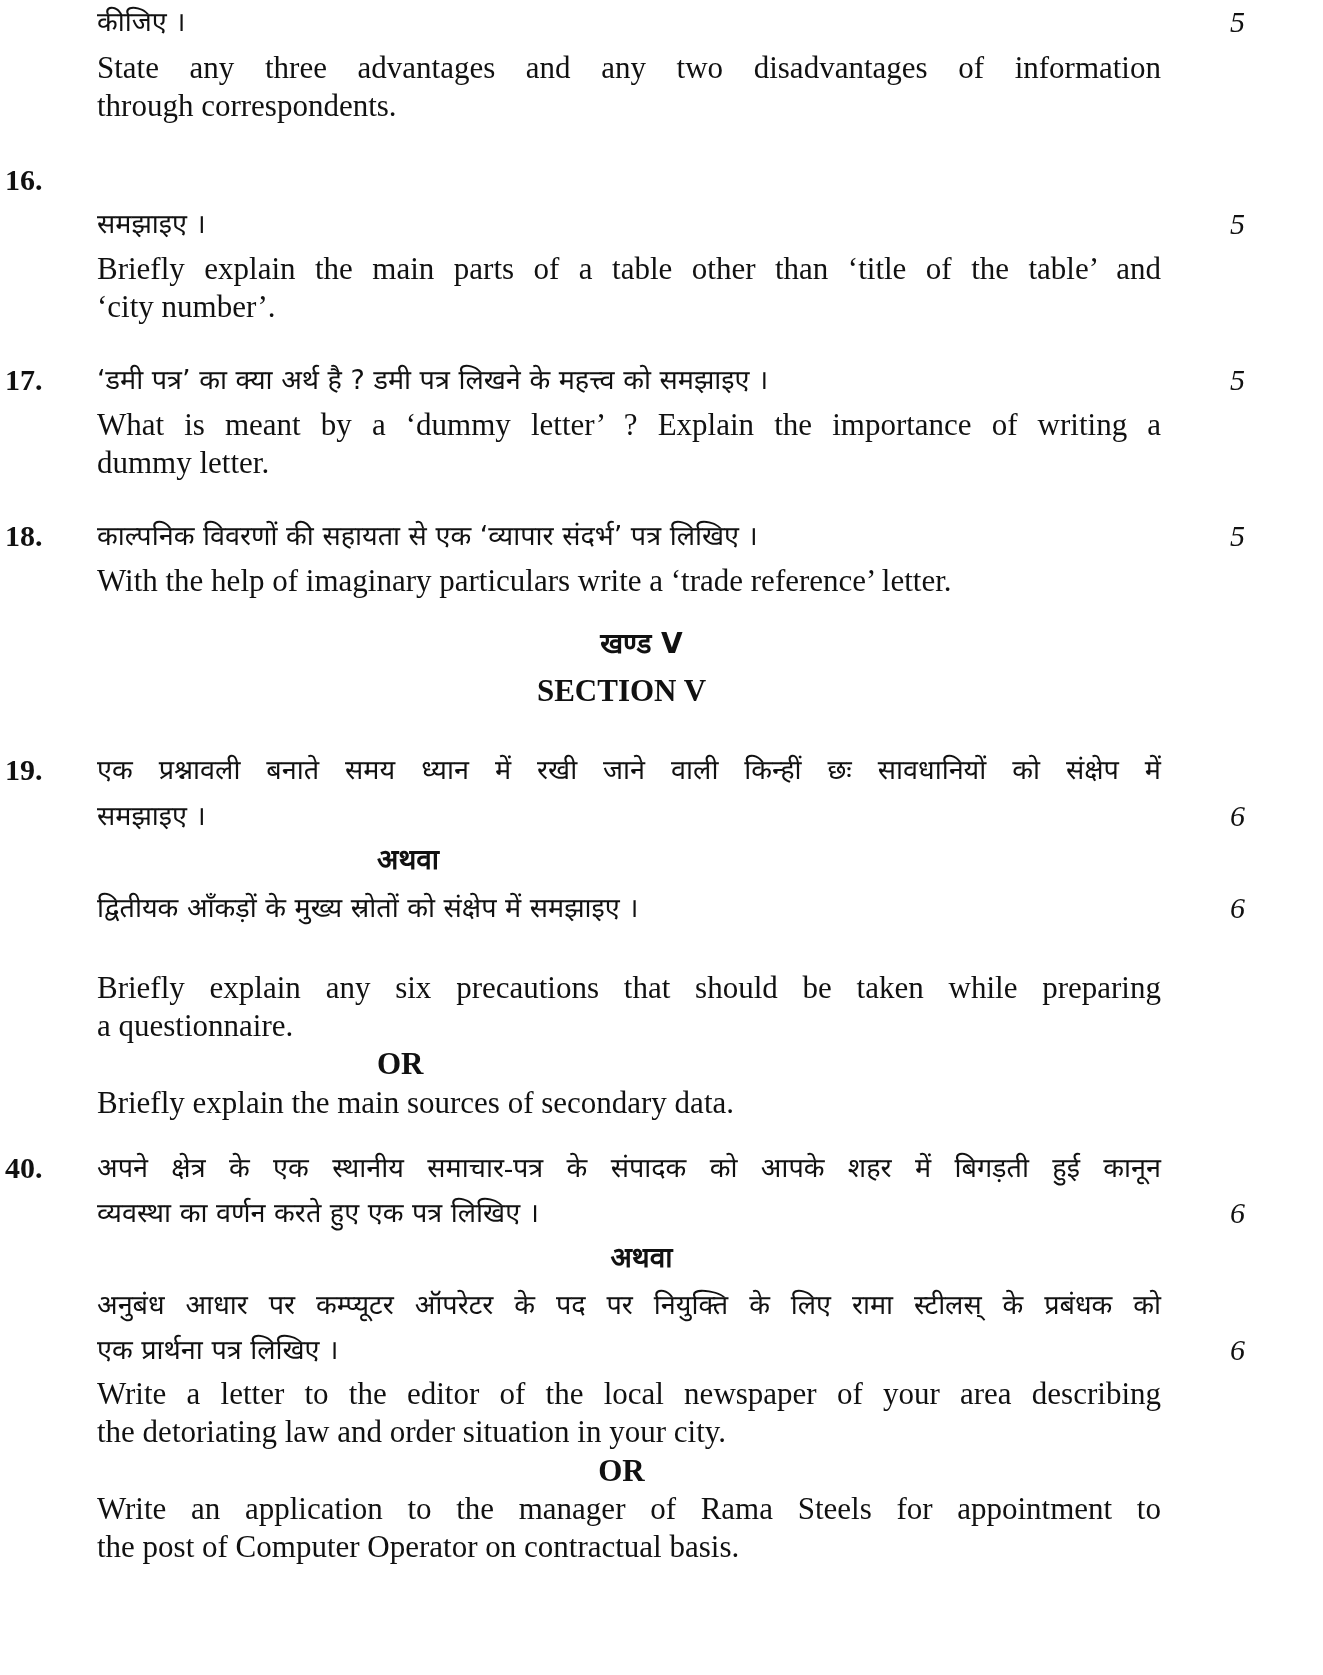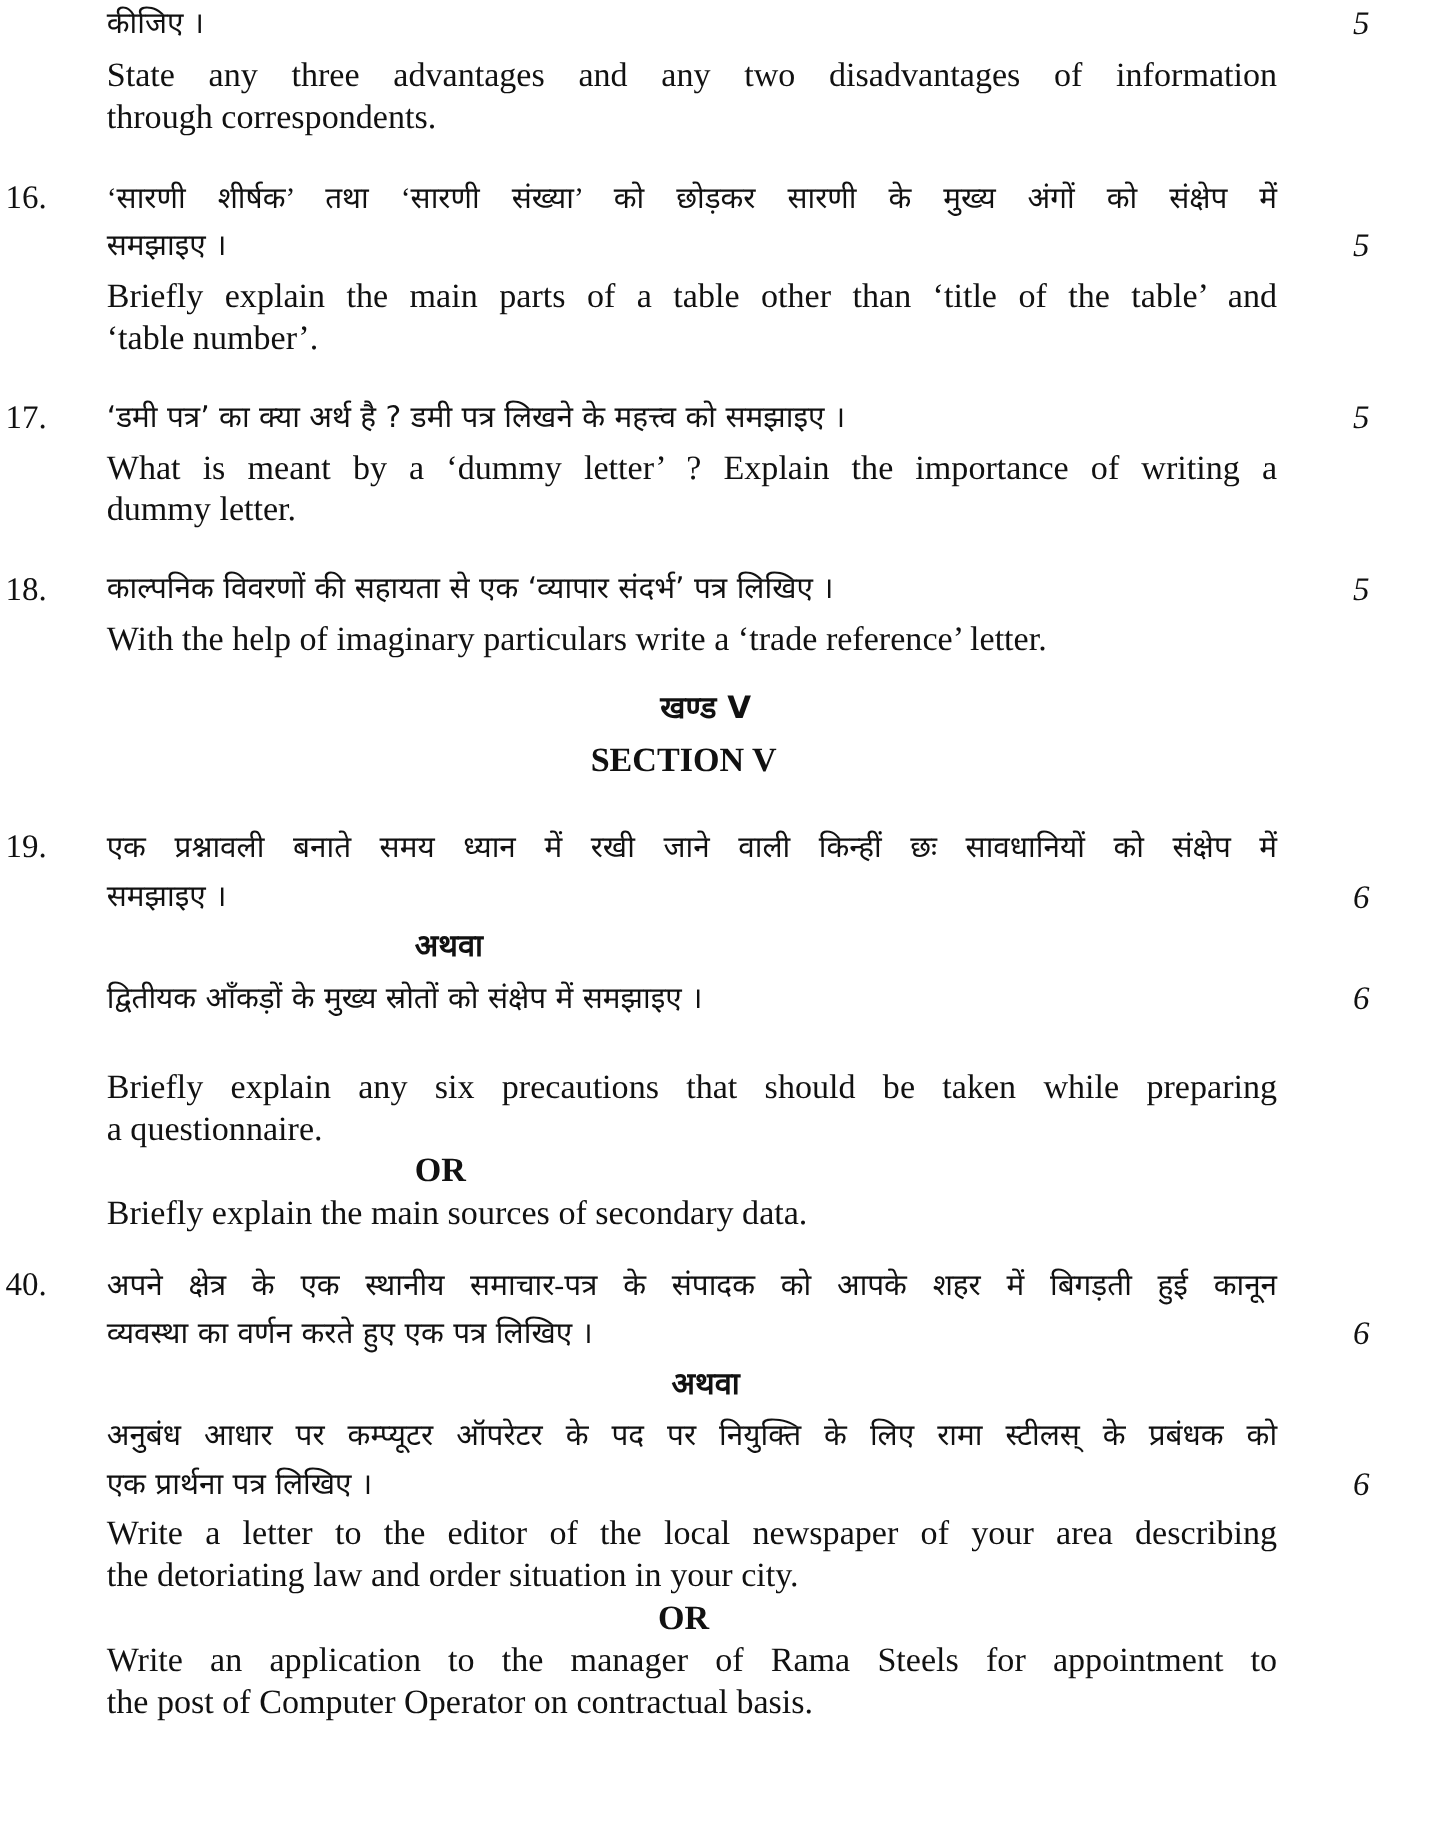--- a/index.html
+++ b/index.html
@@ -17,21 +17,21 @@
     }
     .line {
       position: absolute;
       left: 0;
       width: 1323px;
       height: 40px;
     }
     .qnum {
       position: absolute;
       left: 5px;
-      font-weight: normal;
+      font-weight: bold;
       font-size: 30px;
       line-height: 40px;
       top: 0;
     }
     .txt {
       position: absolute;
       left: 97px;
       width: 1064px;
       font-size: 31px;
       line-height: 40px;
@@ -95,31 +95,30 @@
 </div>
 <div class="line" style="top:48px">
   <span class="txt justify">State any three advantages and any two disadvantages of information</span>
 </div>
 <div class="line" style="top:86px">
   <span class="txt">through correspondents.</span>
 </div>
 
 <div class="line" style="top:160px">
   <span class="qnum">16.</span>
-  <span class="txt hi justify">‘सारणी शीर्षक’ तथा ‘सारणी संख्या’ को छोड़कर सारणी के मुख्य अंगों को संक्षेप में</span>
 </div>
 <div class="line" style="top:204px">
   <span class="txt hi">समझाइए ।</span>
   <span class="marks">5</span>
 </div>
 <div class="line" style="top:249px">
   <span class="txt justify">Briefly explain the main parts of a table other than ‘title of the table’ and</span>
 </div>
 <div class="line" style="top:287px">
-  <span class="txt">‘table number’.</span>
+  <span class="txt">‘city number’.</span>
 </div>
 
 <div class="line" style="top:360px">
   <span class="qnum">17.</span>
   <span class="txt hi">‘डमी पत्र’ का क्या अर्थ है ? डमी पत्र लिखने के महत्त्व को समझाइए ।</span>
   <span class="marks">5</span>
 </div>
 <div class="line" style="top:405px">
   <span class="txt justify">What is meant by a ‘dummy letter’ ? Explain the importance of writing a</span>
 </div>

